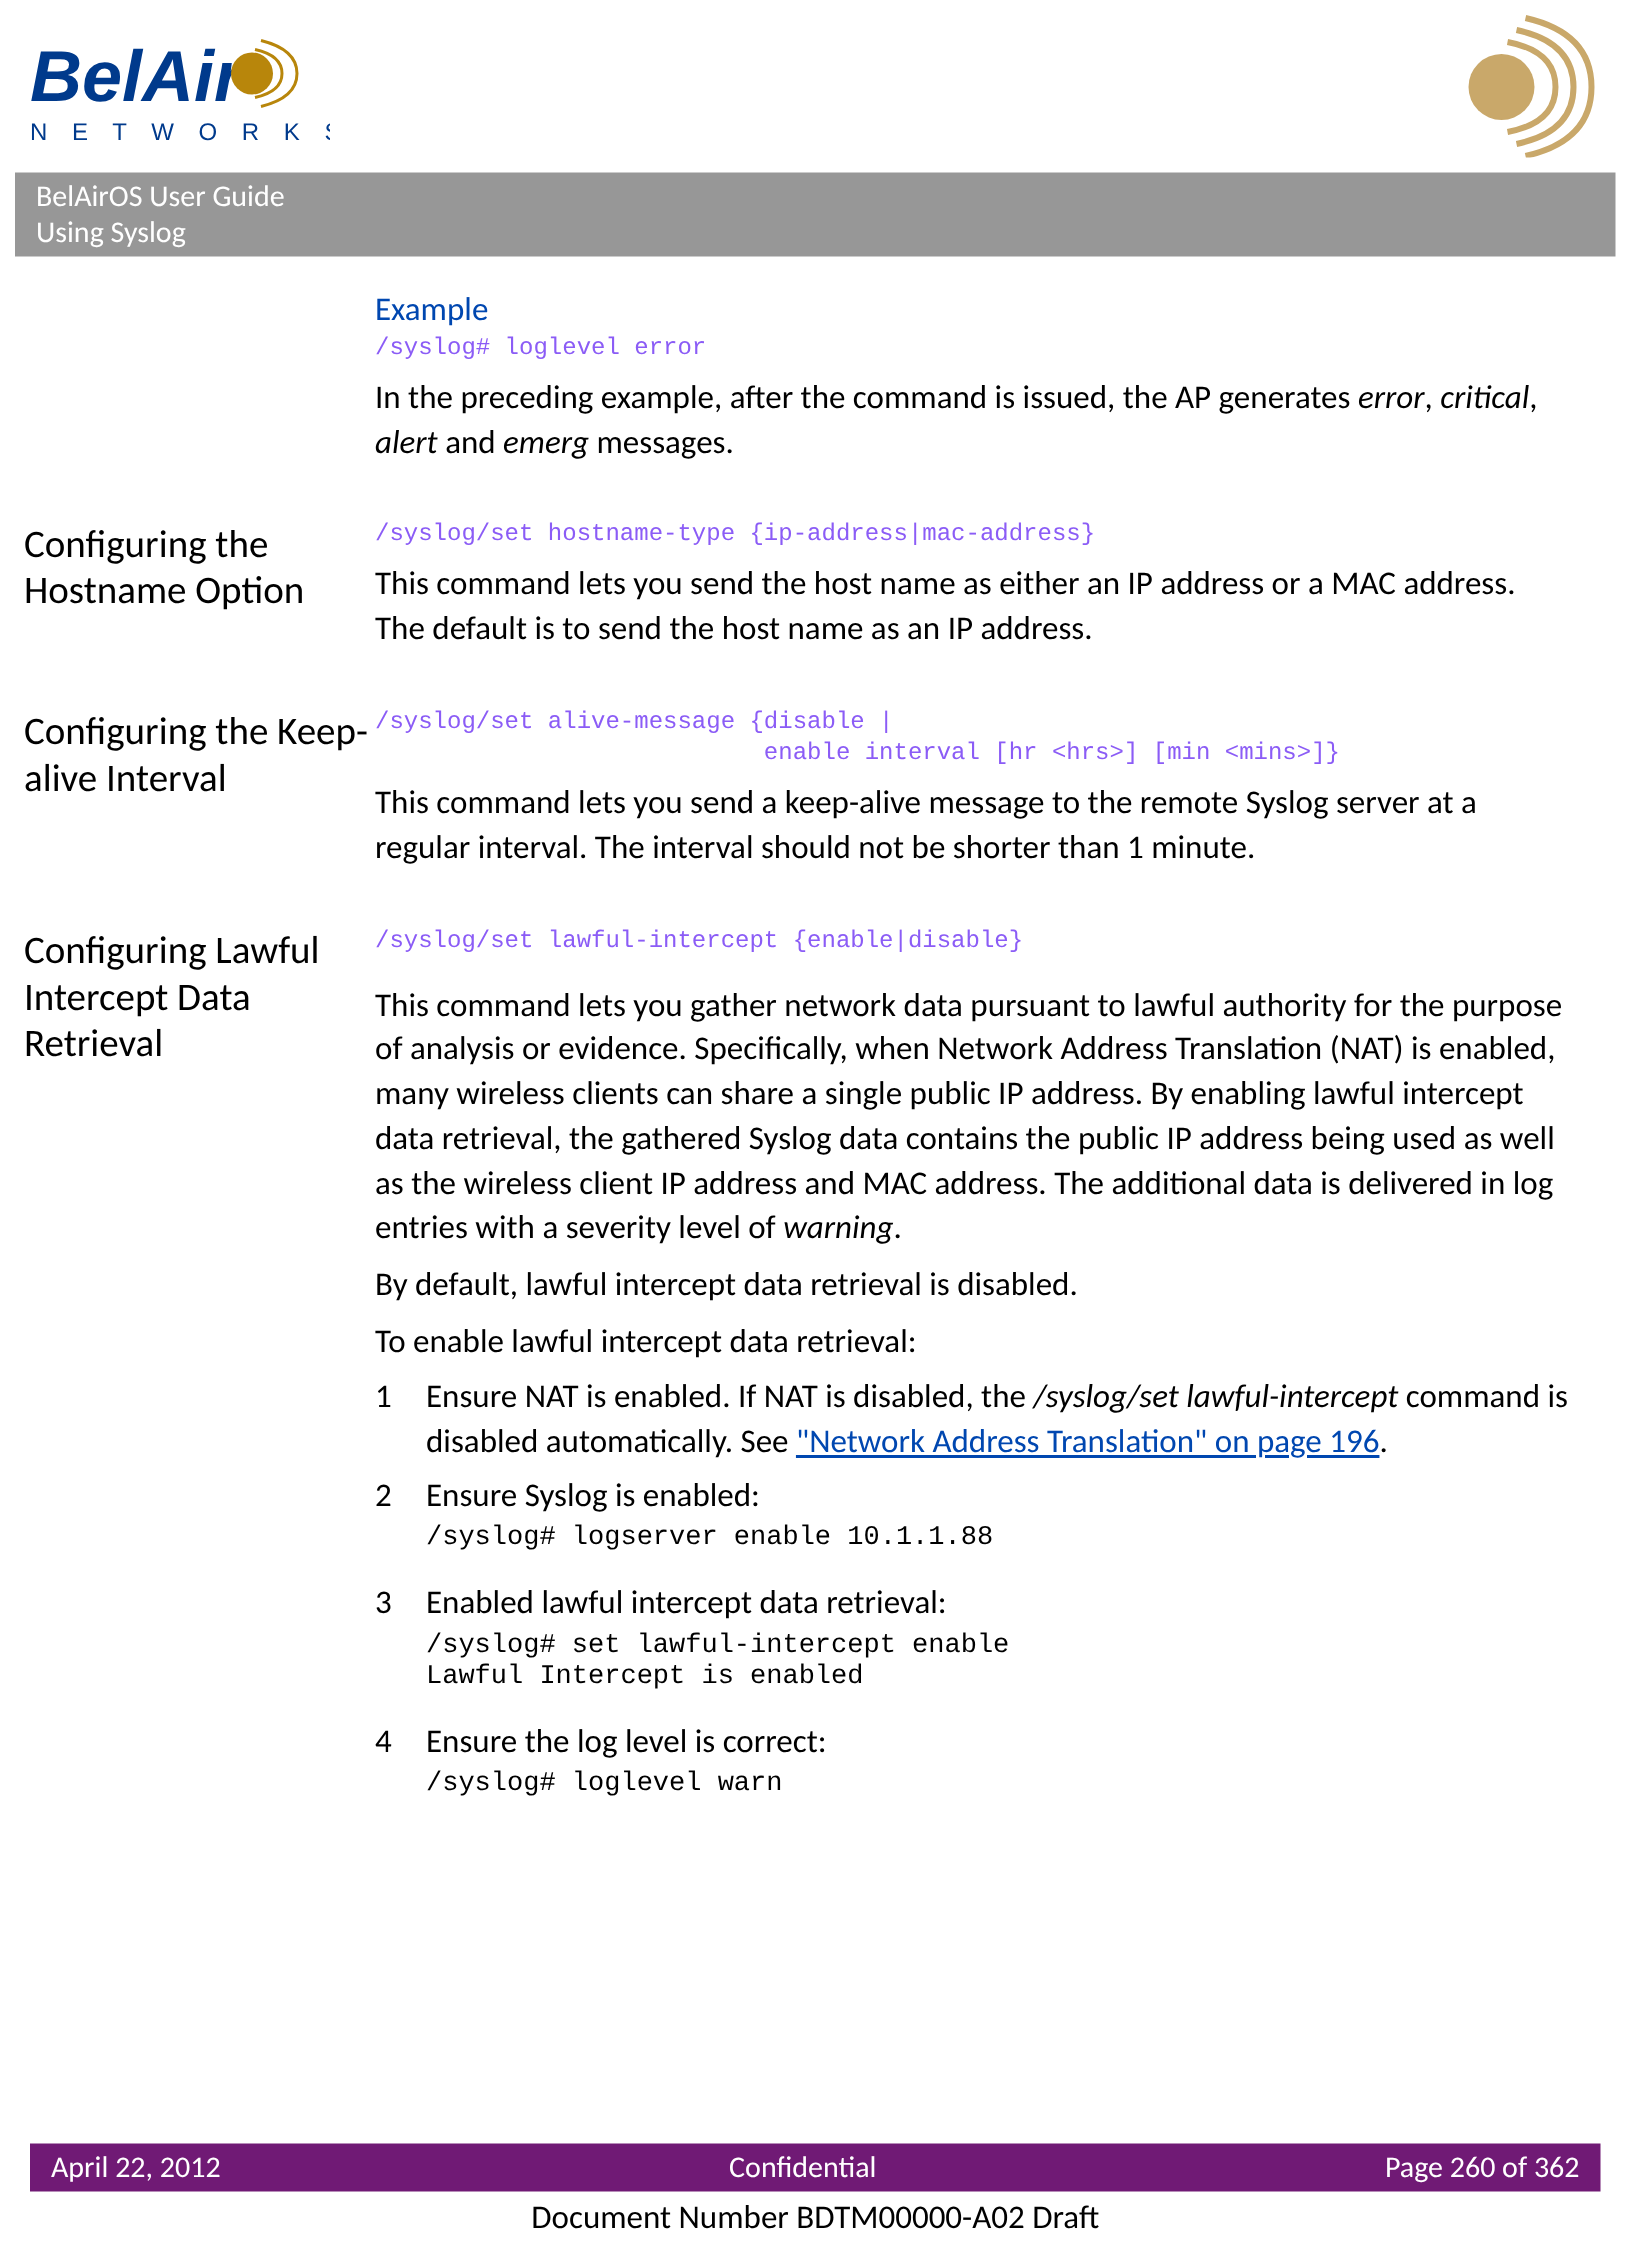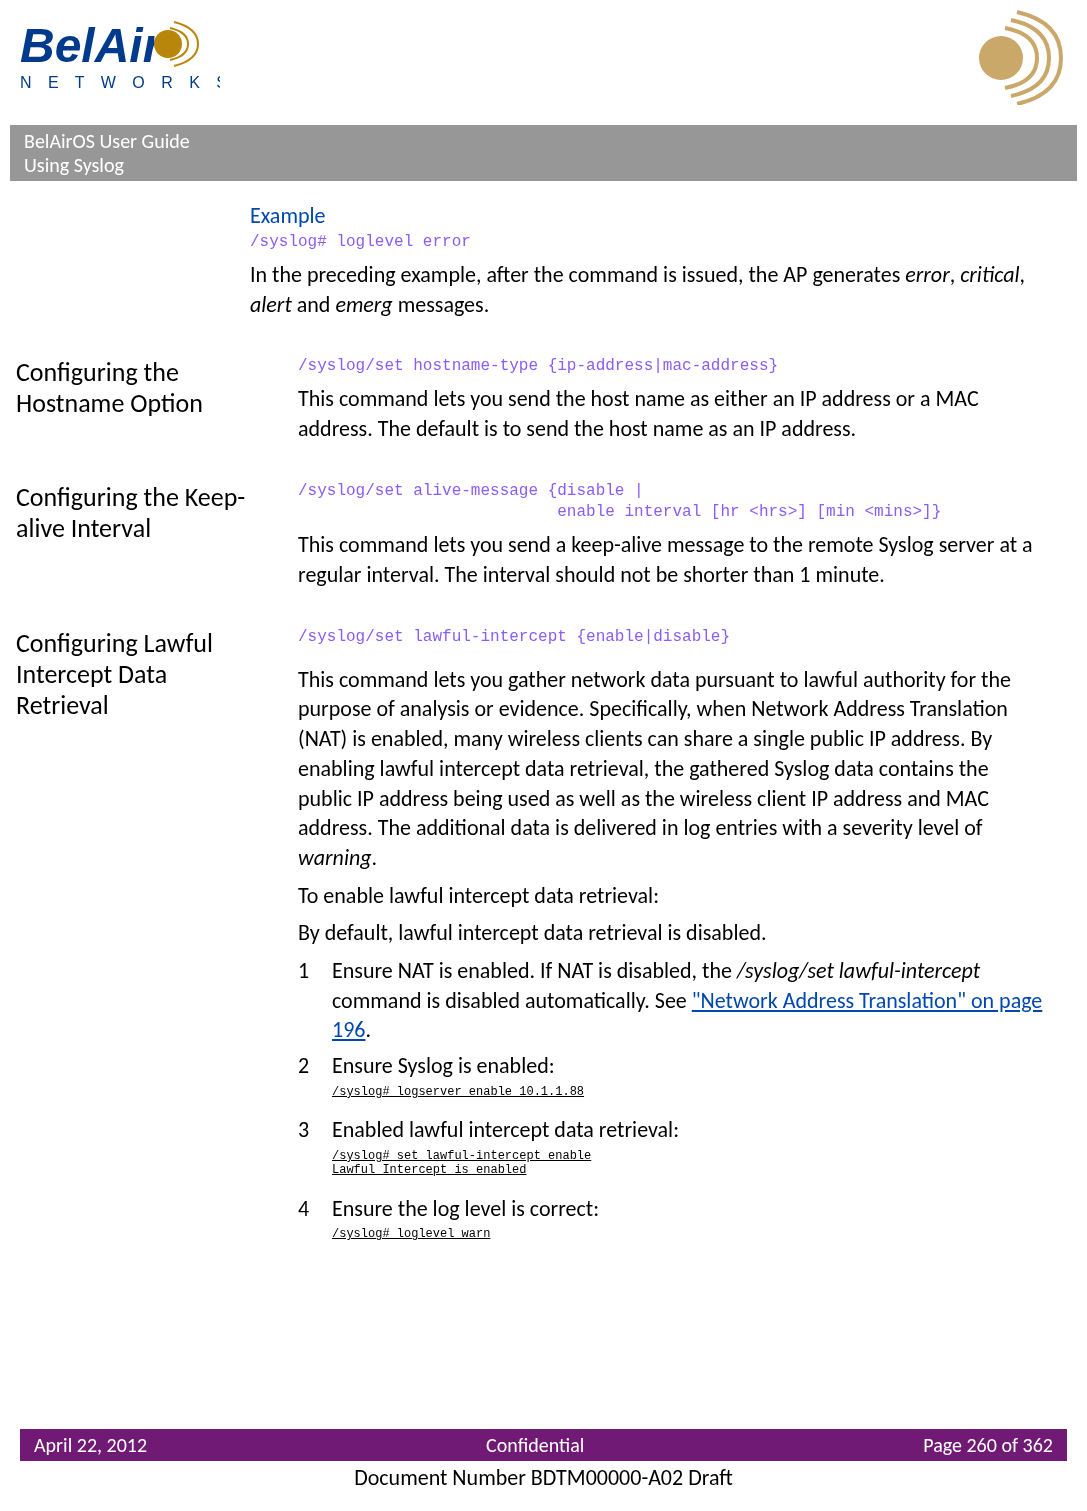--- a/index.html
+++ b/index.html
@@ -12,22 +12,22 @@
       padding: 10px;
     }
     .page {
       position: relative;
       width: 100%;
       height: 100%;
     }
     .logo-area {
       display: flex;
       justify-content: space-between;
-      align-items: flex-start;
-      padding: 0 10px 20px 10px;
+      align-items: flex-end;
+      padding: 0 10px 10px 10px;
     }
     .belair-logo {
       width: 200px;
       height: 90px;
       position: relative;
     }
     .belair-logo svg { width: 100%; height: 100%; }
     .right-logo {
       width: 120px;
       height: 95px;
@@ -84,21 +84,20 @@
       line-height: 1.35;
     }
     .italic { font-style: italic; }
     .link {
       color: #0047b0;
       text-decoration: underline;
     }
     .section-row {
       display: flex;
       margin-top: 28px;
-      gap: 48px;
     }
     .section-row .left-col { padding-top: 2px; }
     ol.steps {
       list-style: none;
       padding-left: 0;
       margin-top: 4px;
     }
     ol.steps li {
       display: flex;
       gap: 16px;
@@ -109,26 +108,25 @@
       flex-shrink: 0;
       font-size: 22px;
     }
     ol.steps li .step-body {
       flex: 1;
       font-size: 22px;
       line-height: 1.35;
     }
     .step-code {
       font-family: 'Courier New', monospace;
-      font-size: 12px;
+      font-size: 18px;
       white-space: pre;
       margin-top: 4px;
       margin-bottom: 10px;
       line-height: 1.2;
-      text-decoration: underline;
     }
     .footer-bar {
       position: absolute;
       bottom: 40px;
       left: 10px;
       right: 10px;
       background: #701a75;
       color: #fff;
       display: flex;
       justify-content: space-between;
@@ -210,22 +208,22 @@
 
   <div class="section-row">
     <div class="left-col">
       <div class="section-heading">Configuring Lawful Intercept Data Retrieval</div>
     </div>
     <div class="right-col">
       <div class="code">/syslog/set lawful-intercept {enable|disable}</div>
       <div class="para" style="margin-top:18px">
         <span>This command lets you gather network data pursuant to lawful authority for the purpose of analysis or evidence. Specifically, when Network Address Translation (NAT) is enabled, many wireless clients can share a single public IP address. By enabling lawful intercept data retrieval, the gathered Syslog data contains the public IP address being used as well as the wireless client IP address and MAC address. The additional data is delivered in log entries with a severity level of </span><span class="italic">warning</span><span>.</span>
       </div>
+      <div class="para">By default, lawful intercept data retrieval is disabled.</div>
       <div class="para">To enable lawful intercept data retrieval:</div>
-      <div class="para">By default, lawful intercept data retrieval is disabled.</div>
 
       <ol class="steps">
         <li>
           <div class="num">1</div>
           <div class="step-body">
             <span>Ensure NAT is enabled. If NAT is disabled, the </span><span class="italic">/syslog/set lawful-intercept</span><span> command is disabled automatically. See </span><a href="#" class="link">"Network Address Translation" on page 196</a><span>.</span>
           </div>
         </li>
         <li>
           <div class="num">2</div>

